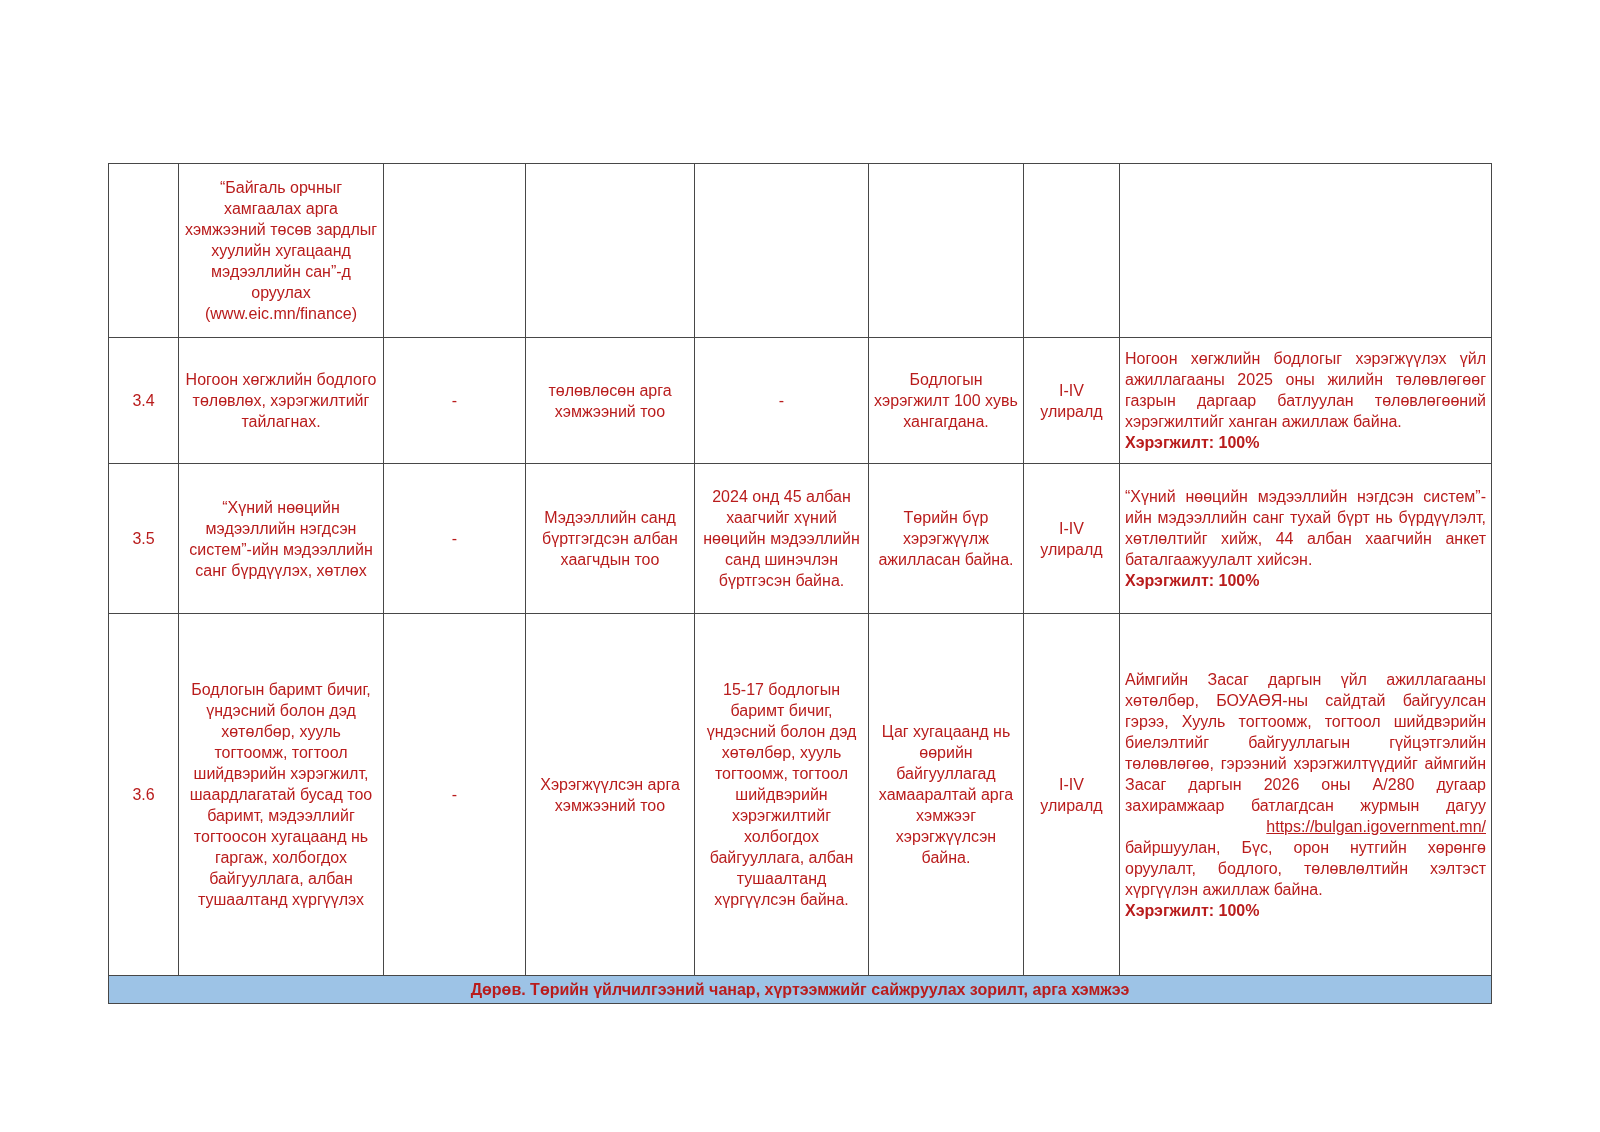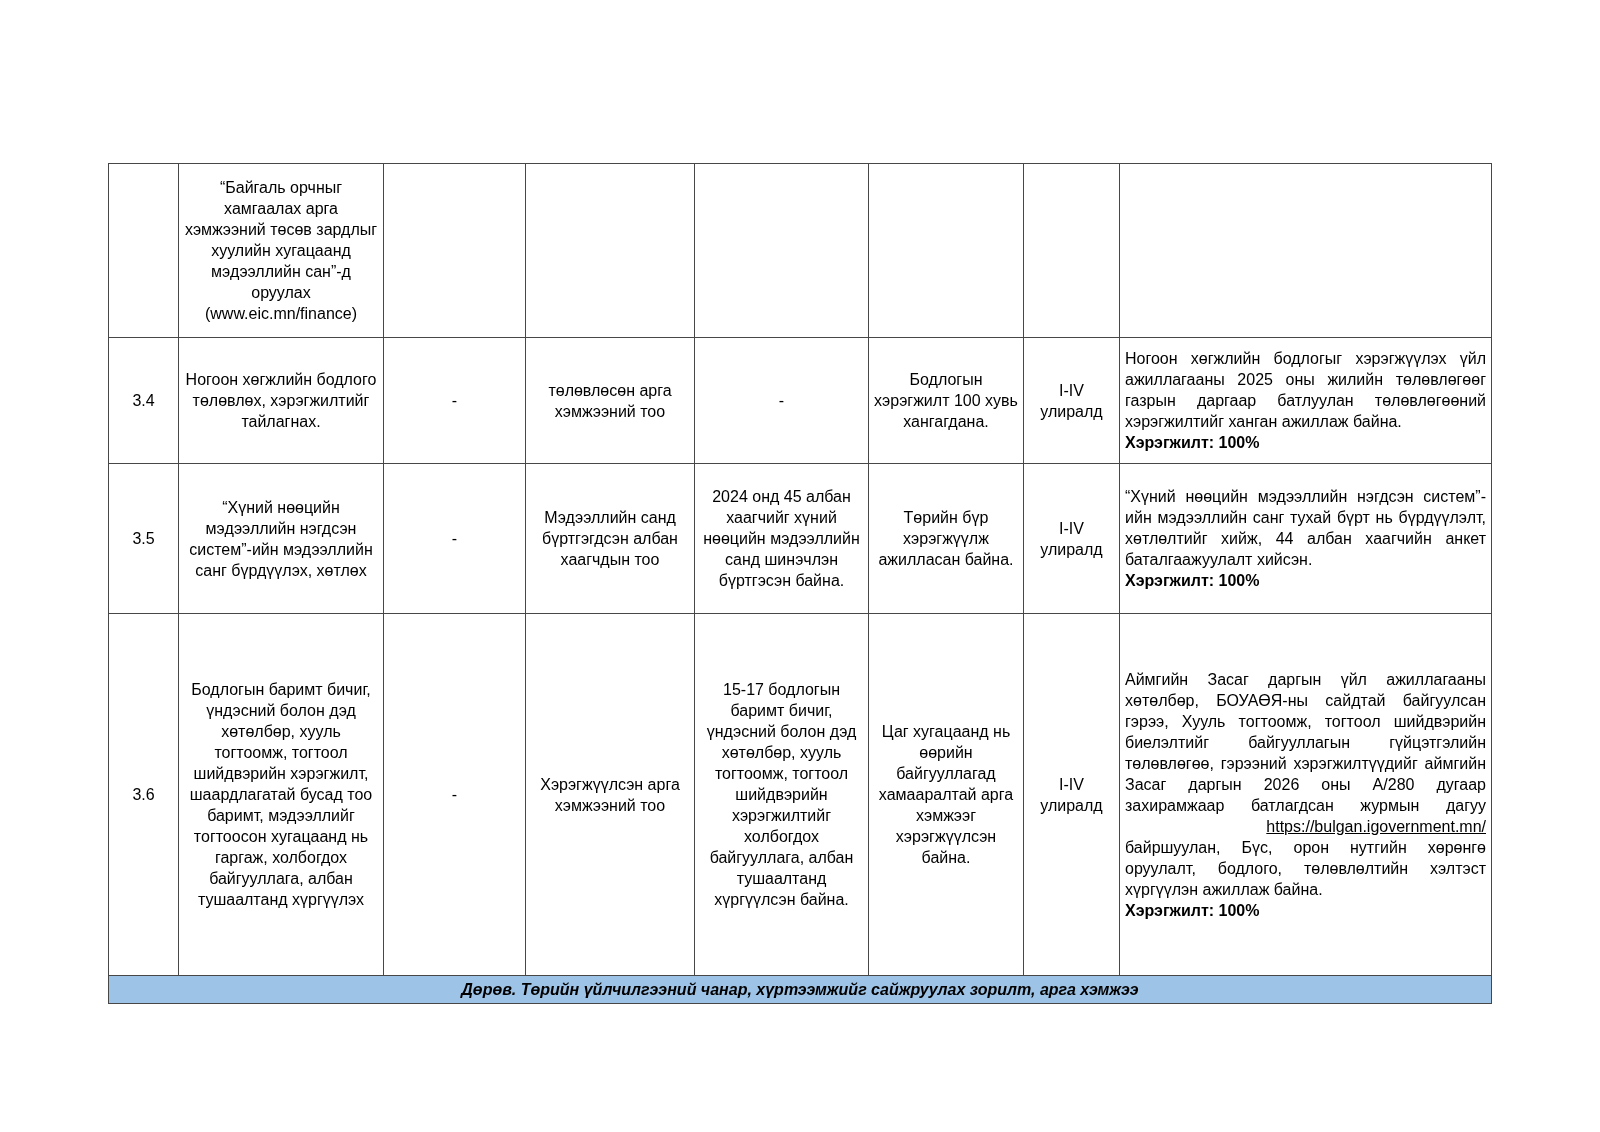--- a/index.html
+++ b/index.html
@@ -1,21 +1,21 @@
 <!DOCTYPE html>
 <html><head>
 <meta charset="utf-8">
 <style>
   html,body{margin:0;padding:0;background:#ffffff;}
   .page{
     position:relative;
     width:1600px;height:1132px;
     background:#ffffff;
     font-family:"Liberation Sans",sans-serif;
-    color:#000000;
+    color:#b91c1c;
     overflow:hidden;
     border-radius:24px;
   }
   table.doc-table{
     position:absolute;left:108px;top:163px;
     width:1383px;
     border-collapse:collapse;
     table-layout:fixed;
   }
   table.doc-table td{
@@ -34,21 +34,20 @@
     font-size:17px;
     line-height:21.5px;
     padding:4px 9px;
   }
   .impl-body{text-align:justify;}
   .impl-body.just-last{text-align:justify;text-align-last:justify;}
   .impl-link{text-decoration:underline;cursor:pointer;text-align:right;}
   .impl-result{font-weight:bold;text-align:left;}
   td.section-bar{
     font-weight:bold;
-    font-style:italic;
     font-size:17.5px;
     text-align:center;
     padding:2px 4px;
   }
 </style>
 </head>
 <body>
 
 <div class="page">
   <table class="doc-table">

